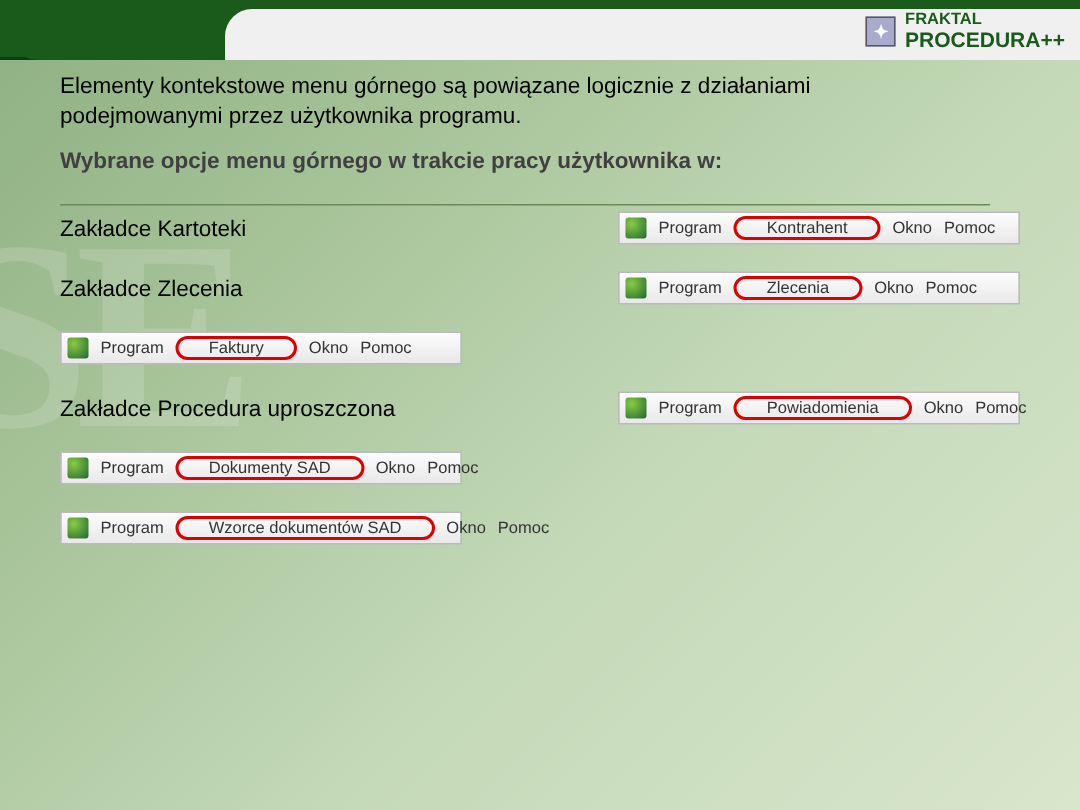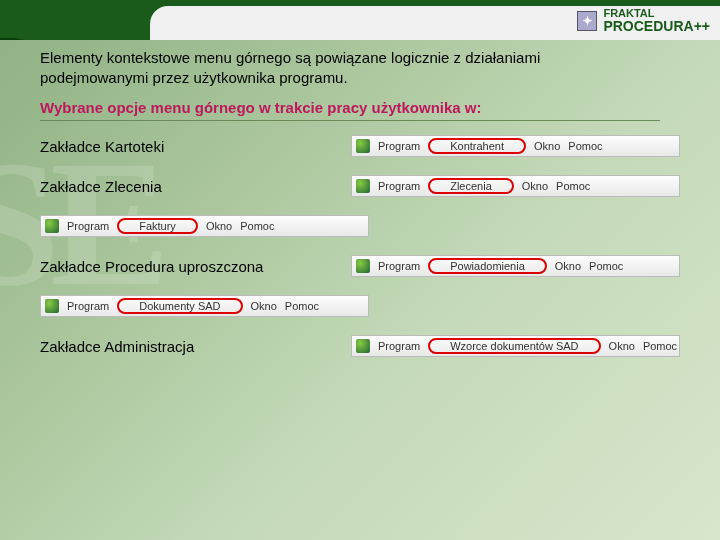--- a/index.html
+++ b/index.html
@@ -88,39 +88,39 @@
   .intro {
     font-size: 15px;
     color: #000;
     line-height: 1.3;
     margin-bottom: 12px;
     max-width: 560px;
   }
   .subhead {
     font-size: 15px;
     font-weight: bold;
-    color: #be185d;
+    color: #404040;
     border-bottom: 1px solid #6a8a5a;
-    padding-bottom: 4px;
-    margin-bottom: 14px;
+    padding-bottom: 20px;
+    margin-bottom: 4px;
     max-width: 620px;
   }
   .rows { display: flex; flex-direction: column; gap: 18px; }
   .row {
     display: flex;
     align-items: center;
     justify-content: space-between;
     max-width: 640px;
   }
   .row-label {
     font-size: 15px;
     color: #000;
   }
   .menubar {
-    width: 329px;
+    width: 268px;
     height: 22px;
     background: linear-gradient(#fdfdfd,#e8e8e8);
     border: 1px solid #bbb;
     display: flex;
     align-items: center;
     font-size: 11px;
     color: #333;
     padding: 0 4px;
     gap: 8px;
     position: relative;
@@ -209,21 +209,20 @@
       <div class="menubar">
         <span class="app-icon"></span>
         <span class="menu-item">Program</span>
         <span class="menu-item highlight">Dokumenty SAD</span>
         <span class="menu-item">Okno</span>
         <span class="menu-item">Pomoc</span>
       </div>
     </div>
 
     <div class="row">
-      <span class="row-label">Zakładce Administracja</span>
       <div class="menubar">
         <span class="app-icon"></span>
         <span class="menu-item">Program</span>
         <span class="menu-item highlight">Wzorce dokumentów SAD</span>
         <span class="menu-item">Okno</span>
         <span class="menu-item">Pomoc</span>
       </div>
     </div>
 
   </div>

